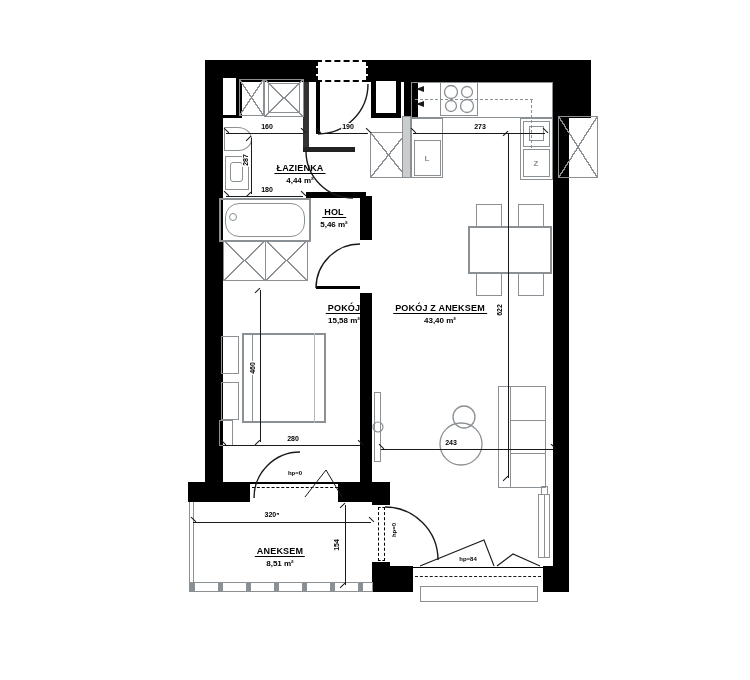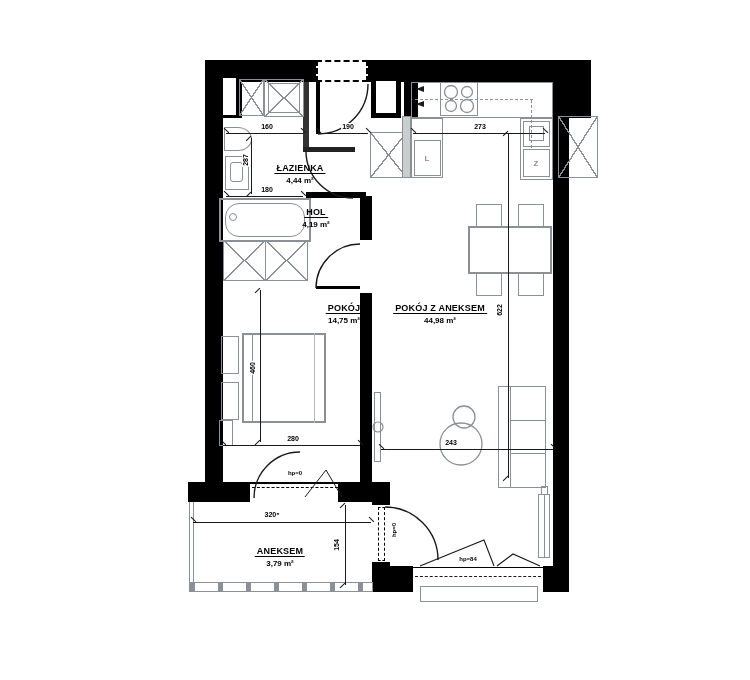--- a/index.html
+++ b/index.html
@@ -164,34 +164,34 @@
   <div class="dlbl dlblv" style="left:500px;top:310px">622</div>
   <div class="dimh" style="left:193px;top:522px;width:178px"></div>
   <div class="dlbl" style="left:272px;top:515px">320⁵</div>
   <div class="dimv" style="left:345px;top:505px;height:80px"></div>
   <div class="dlbl dlblv" style="left:337px;top:545px">154</div>
 
   <div class="rlabel" style="left:300px;top:157px">
     <div class="nm">ŁAZIENKA</div>
     <div class="ar">4,44 m²</div>
   </div>
-  <div class="rlabel" style="left:316px;top:201px">
+  <div class="rlabel" style="left:334px;top:201px">
     <div class="nm">HOL</div>
-    <div class="ar">4,19 m²</div>
+    <div class="ar">5,46 m²</div>
   </div>
   <div class="rlabel" style="left:344px;top:297px">
     <div class="nm">POKÓJ</div>
-    <div class="ar">14,75 m²</div>
+    <div class="ar">15,58 m²</div>
   </div>
   <div class="rlabel" style="left:440px;top:297px">
     <div class="nm">POKÓJ Z ANEKSEM</div>
-    <div class="ar">44,98 m²</div>
+    <div class="ar">43,40 m²</div>
   </div>
   <div class="rlabel" style="left:280px;top:540px">
     <div class="nm">ANEKSEM</div>
-    <div class="ar">3,79 m²</div>
+    <div class="ar">8,51 m²</div>
   </div>
 
   <div class="ann" style="left:295px;top:473px">hp=0</div>
   <div class="ann annv" style="left:394px;top:530px">hp=0</div>
   <div class="ann" style="left:468px;top:559px">hp=84</div>
 
 </div>
 
 </body></html>

